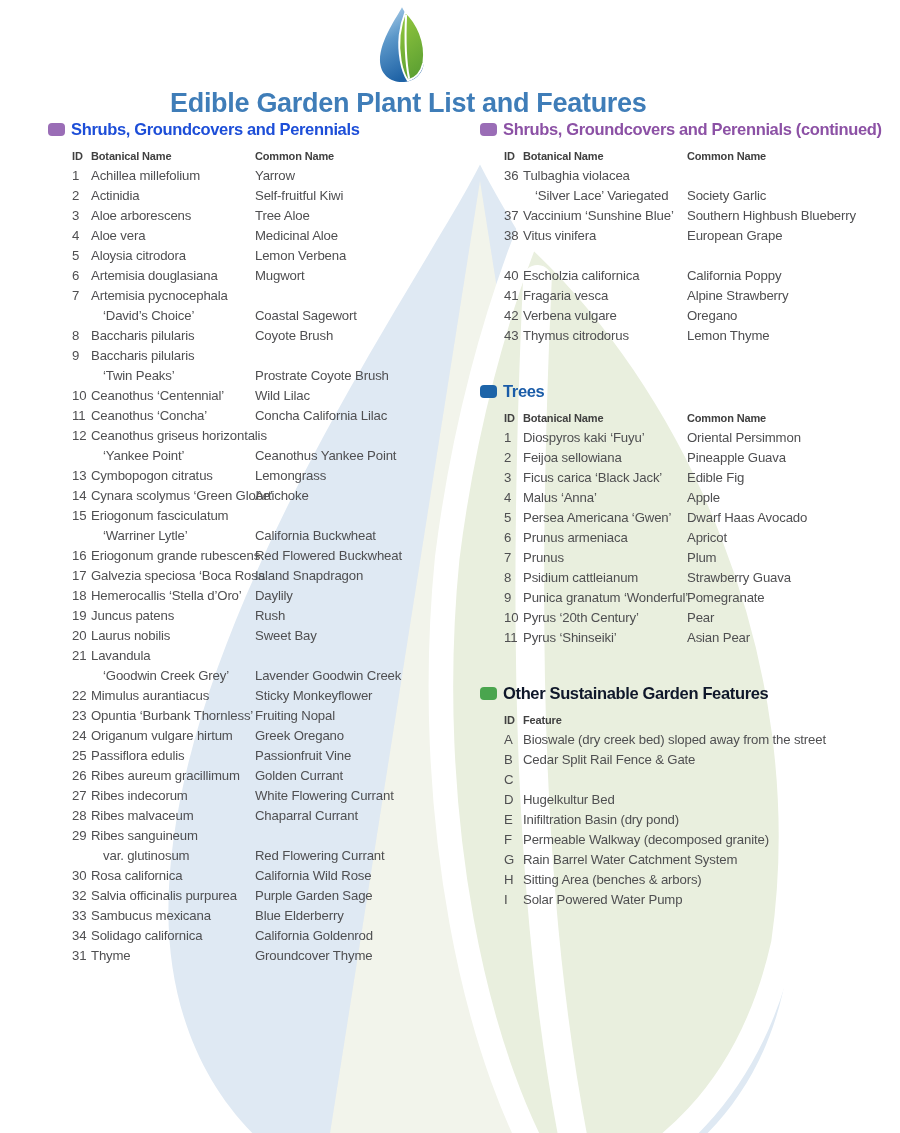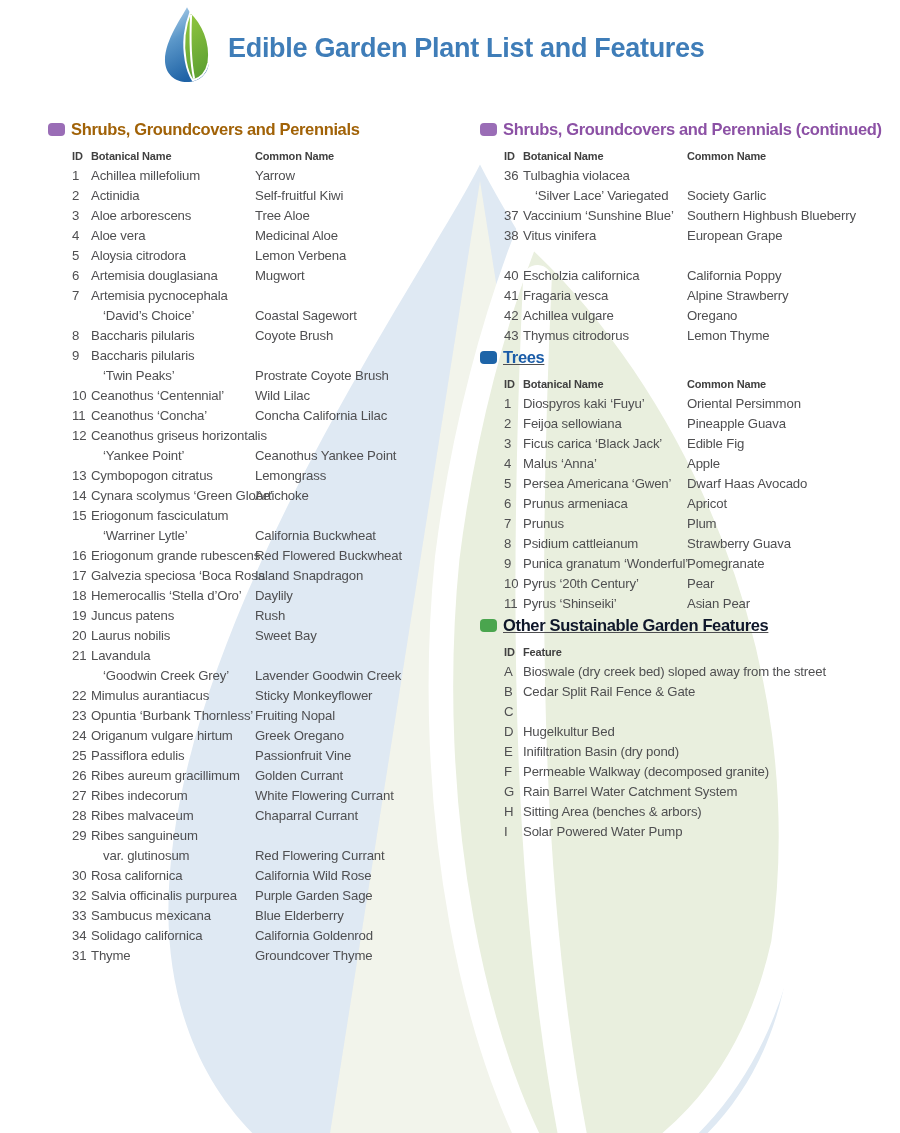--- a/index.html
+++ b/index.html
@@ -3,32 +3,32 @@
 <meta charset="utf-8">
 <style>
   html,body{margin:0;padding:0;background:#ffffff;}
   .page{
     position:relative;width:900px;height:1133px;margin:0 auto;background:#ffffff;
     overflow:hidden;font-family:"Liberation Sans",sans-serif;color:#4f4f51;
   }
   
   .watermark{position:absolute;left:70px;top:148px;width:820px;height:1099px;z-index:0;pointer-events:none;}
   
-  .hdr{position:absolute;left:158px;top:6px;display:flex;align-items:center;z-index:2;}
+  .hdr{position:absolute;left:158px;top:6px;display:flex;align-items:center;z-index:2;flex-direction:column;}
   .logo{width:58px;height:78px;flex:0 0 auto;}
   .page-title{
     margin:0 0 0 12px;font-size:27px;font-weight:bold;color:#3f7db8;
     letter-spacing:-0.3px;white-space:nowrap;line-height:1;padding-top:6px;
   }
   
   .col{position:absolute;top:118px;z-index:1;}
   .col-left{left:48px;width:404px;}
   .col-right{left:480px;width:414px;}
   
-  .section + .section{text-decoration:underline;}
+  .section + .section{margin-top:34px;}
   .sec-heading{display:flex;align-items:center;height:22px;margin:0 0 6px 0;}
   .bullet{width:17px;height:13px;border-radius:4px;flex:0 0 auto;}
   .sec-title{
     margin-left:6px;font-size:16.5px;font-weight:bold;letter-spacing:-0.35px;
     white-space:nowrap;line-height:22px;
   }
   .sec-body{margin-left:24px;position:relative;}
   .trow{position:relative;height:20px;line-height:20px;font-size:13.2px;letter-spacing:-0.15px;white-space:nowrap;}
   .trow span{position:absolute;top:0;}
   .c-id{left:0;}
@@ -67,21 +67,21 @@
       <path d="M56 10 C76 28 92 62 87 97 C83 115 72 125 60 128 C49 112 43 80 46 50 C48 34 52 20 56 10 Z" fill="url(#leafGrad)" stroke="#ffffff" stroke-width="3.2"></path>
       <path d="M62 124 C56 95 55 60 57 16" fill="none" stroke="#ffffff" stroke-width="3.5" stroke-linecap="round"></path>
     </svg>
     <h1 class="page-title">Edible Garden Plant List and Features</h1>
   </header>
 
   <div class="col col-left">
       <div class="section">
         <div class="sec-heading">
           <span class="bullet" style="background: rgb(154, 109, 182);"></span>
-          <span class="sec-title" style="color: #a16207;">Shrubs, Groundcovers and Perennials</span>
+          <span class="sec-title" style="color: #1d4ed8;">Shrubs, Groundcovers and Perennials</span>
         </div>
         <div class="sec-body">
           <div class="trow thead">
             <span class="c-id">ID</span>
             <span class="c-name">Botanical Name</span>
             <span class="c-common">Common Name</span>
           </div>
           <div class="trow">
             <span class="c-id">1</span>
             <span class="c-name">Achillea millefolium</span>
@@ -316,21 +316,21 @@
             <span class="c-name">Escholzia californica</span>
             <span class="c-common">California Poppy</span>
           </div>
           <div class="trow">
             <span class="c-id">41</span>
             <span class="c-name">Fragaria vesca</span>
             <span class="c-common">Alpine Strawberry</span>
           </div>
           <div class="trow">
             <span class="c-id">42</span>
-            <span class="c-name">Achillea vulgare</span>
+            <span class="c-name">Verbena vulgare</span>
             <span class="c-common">Oregano</span>
           </div>
           <div class="trow">
             <span class="c-id">43</span>
             <span class="c-name">Thymus citrodorus</span>
             <span class="c-common">Lemon Thyme</span>
           </div>
         </div>
       </div>
       <div class="section">

